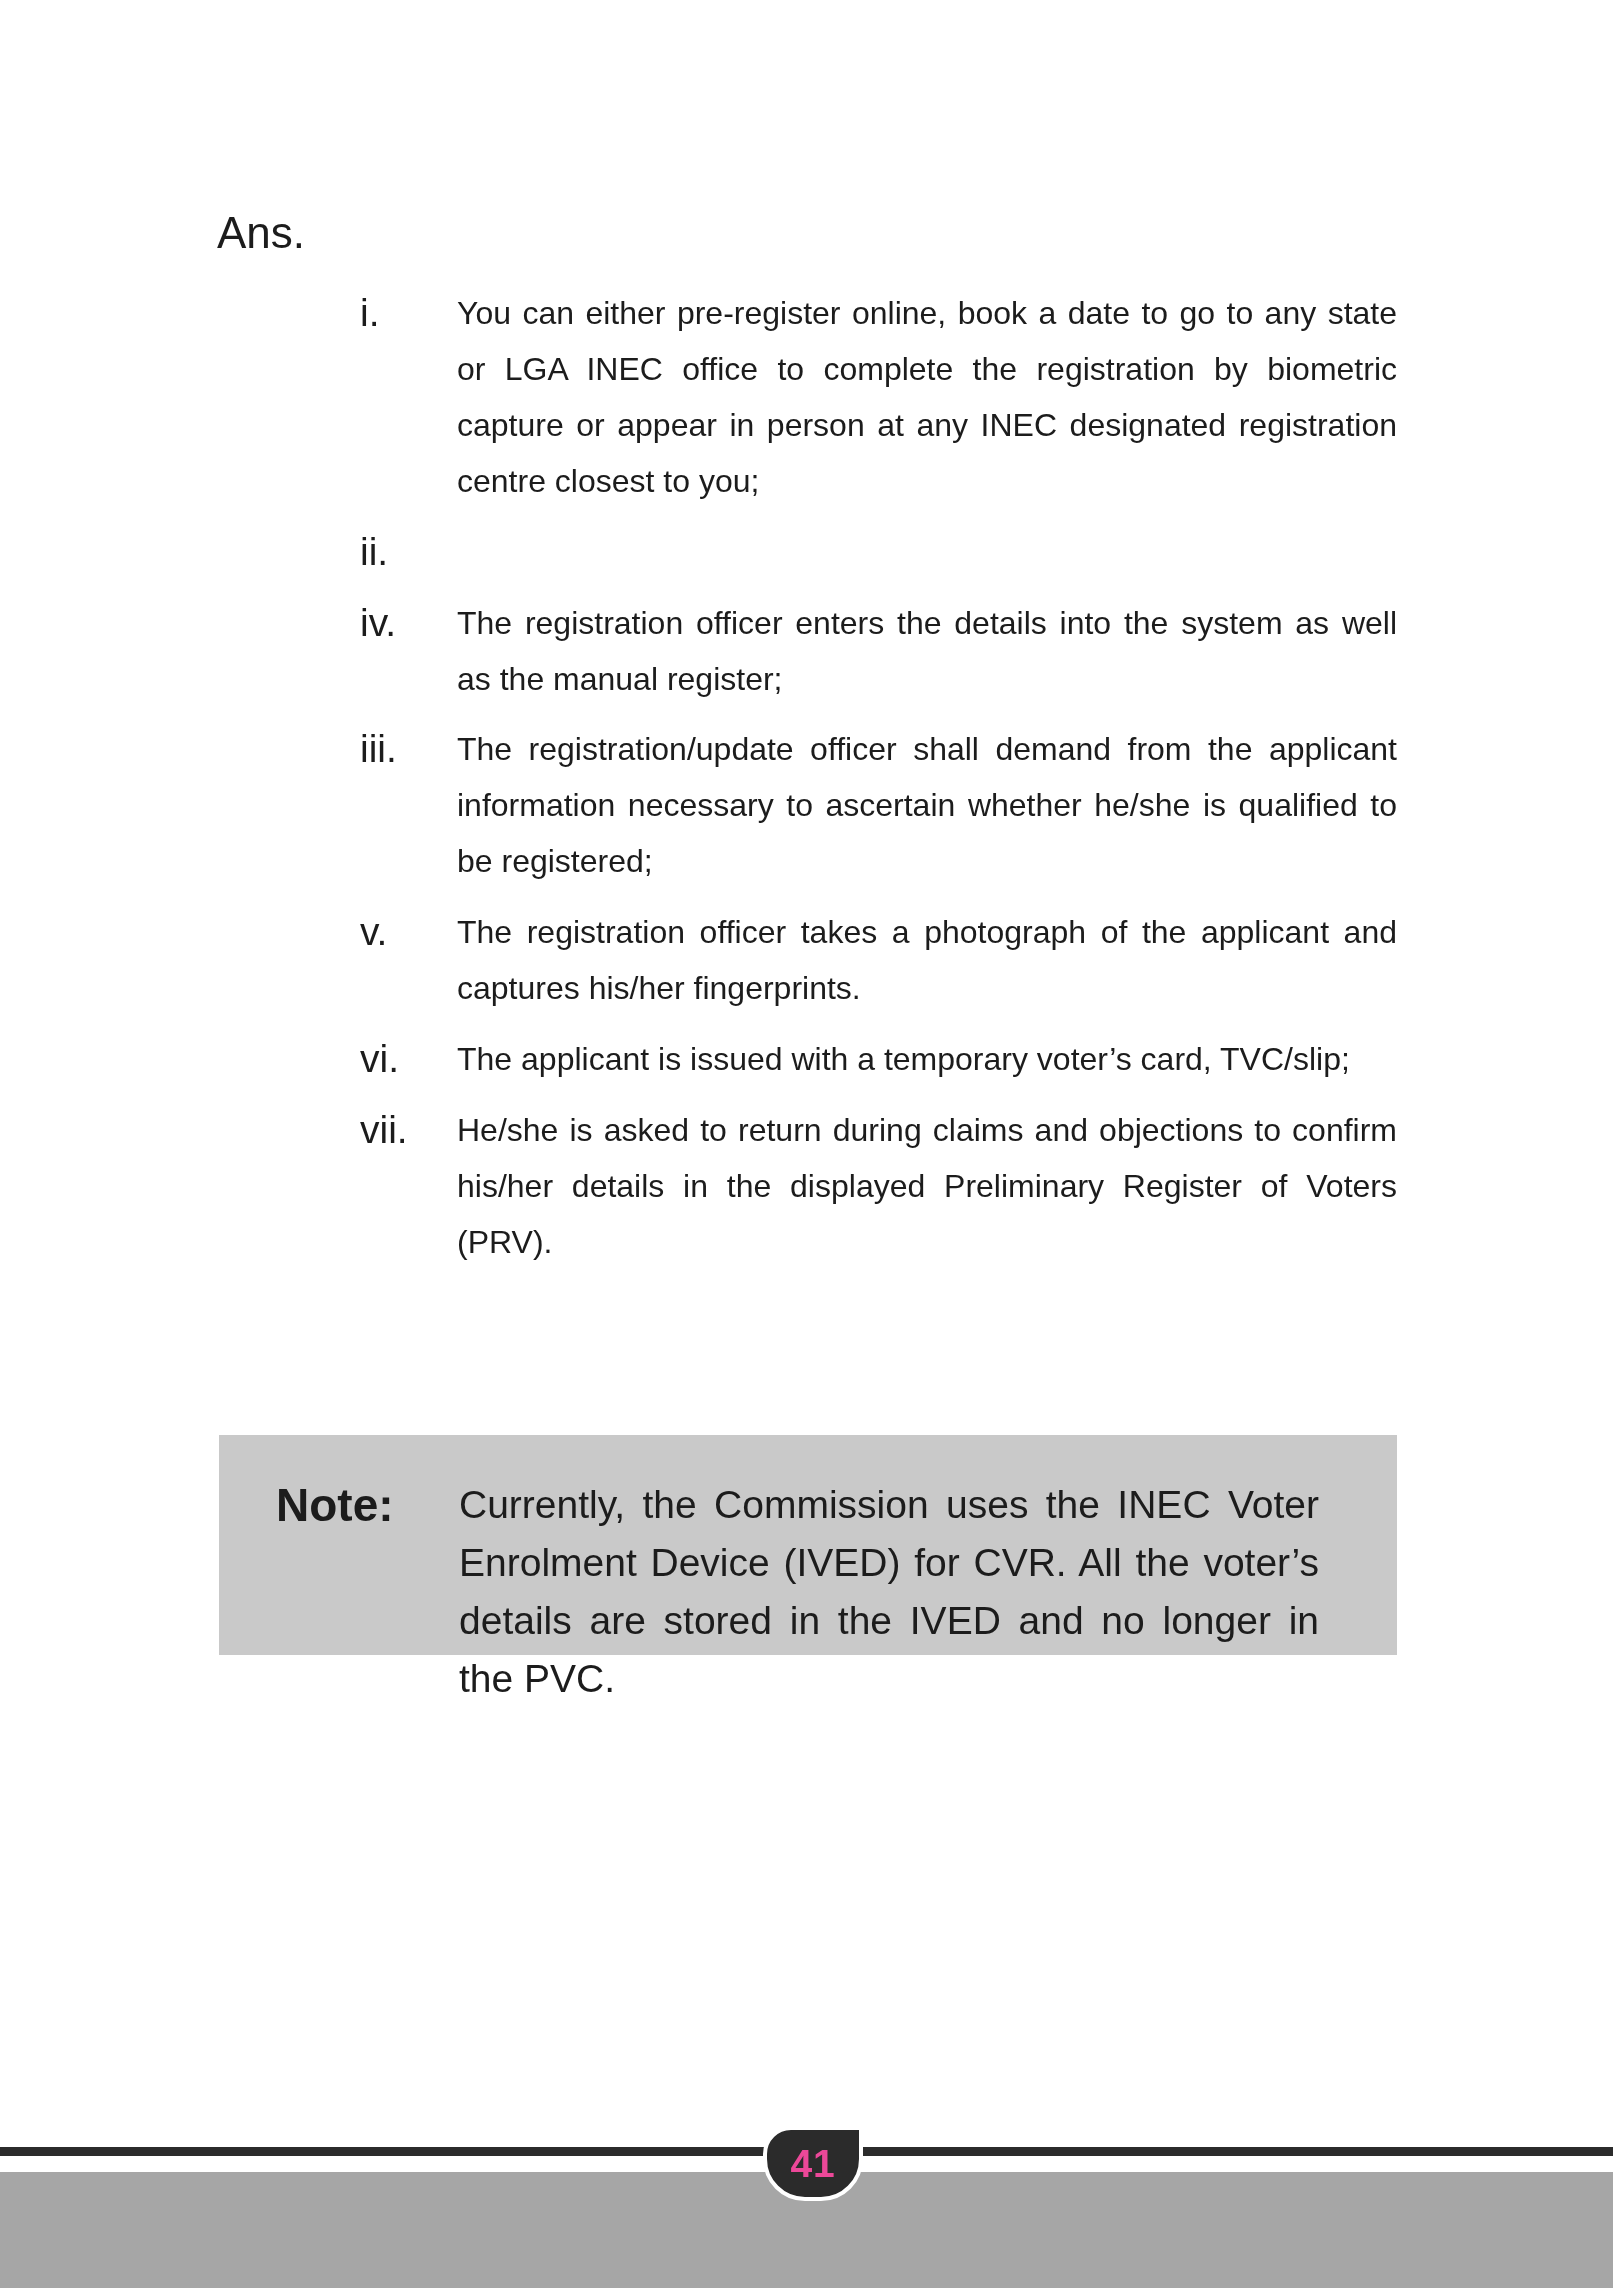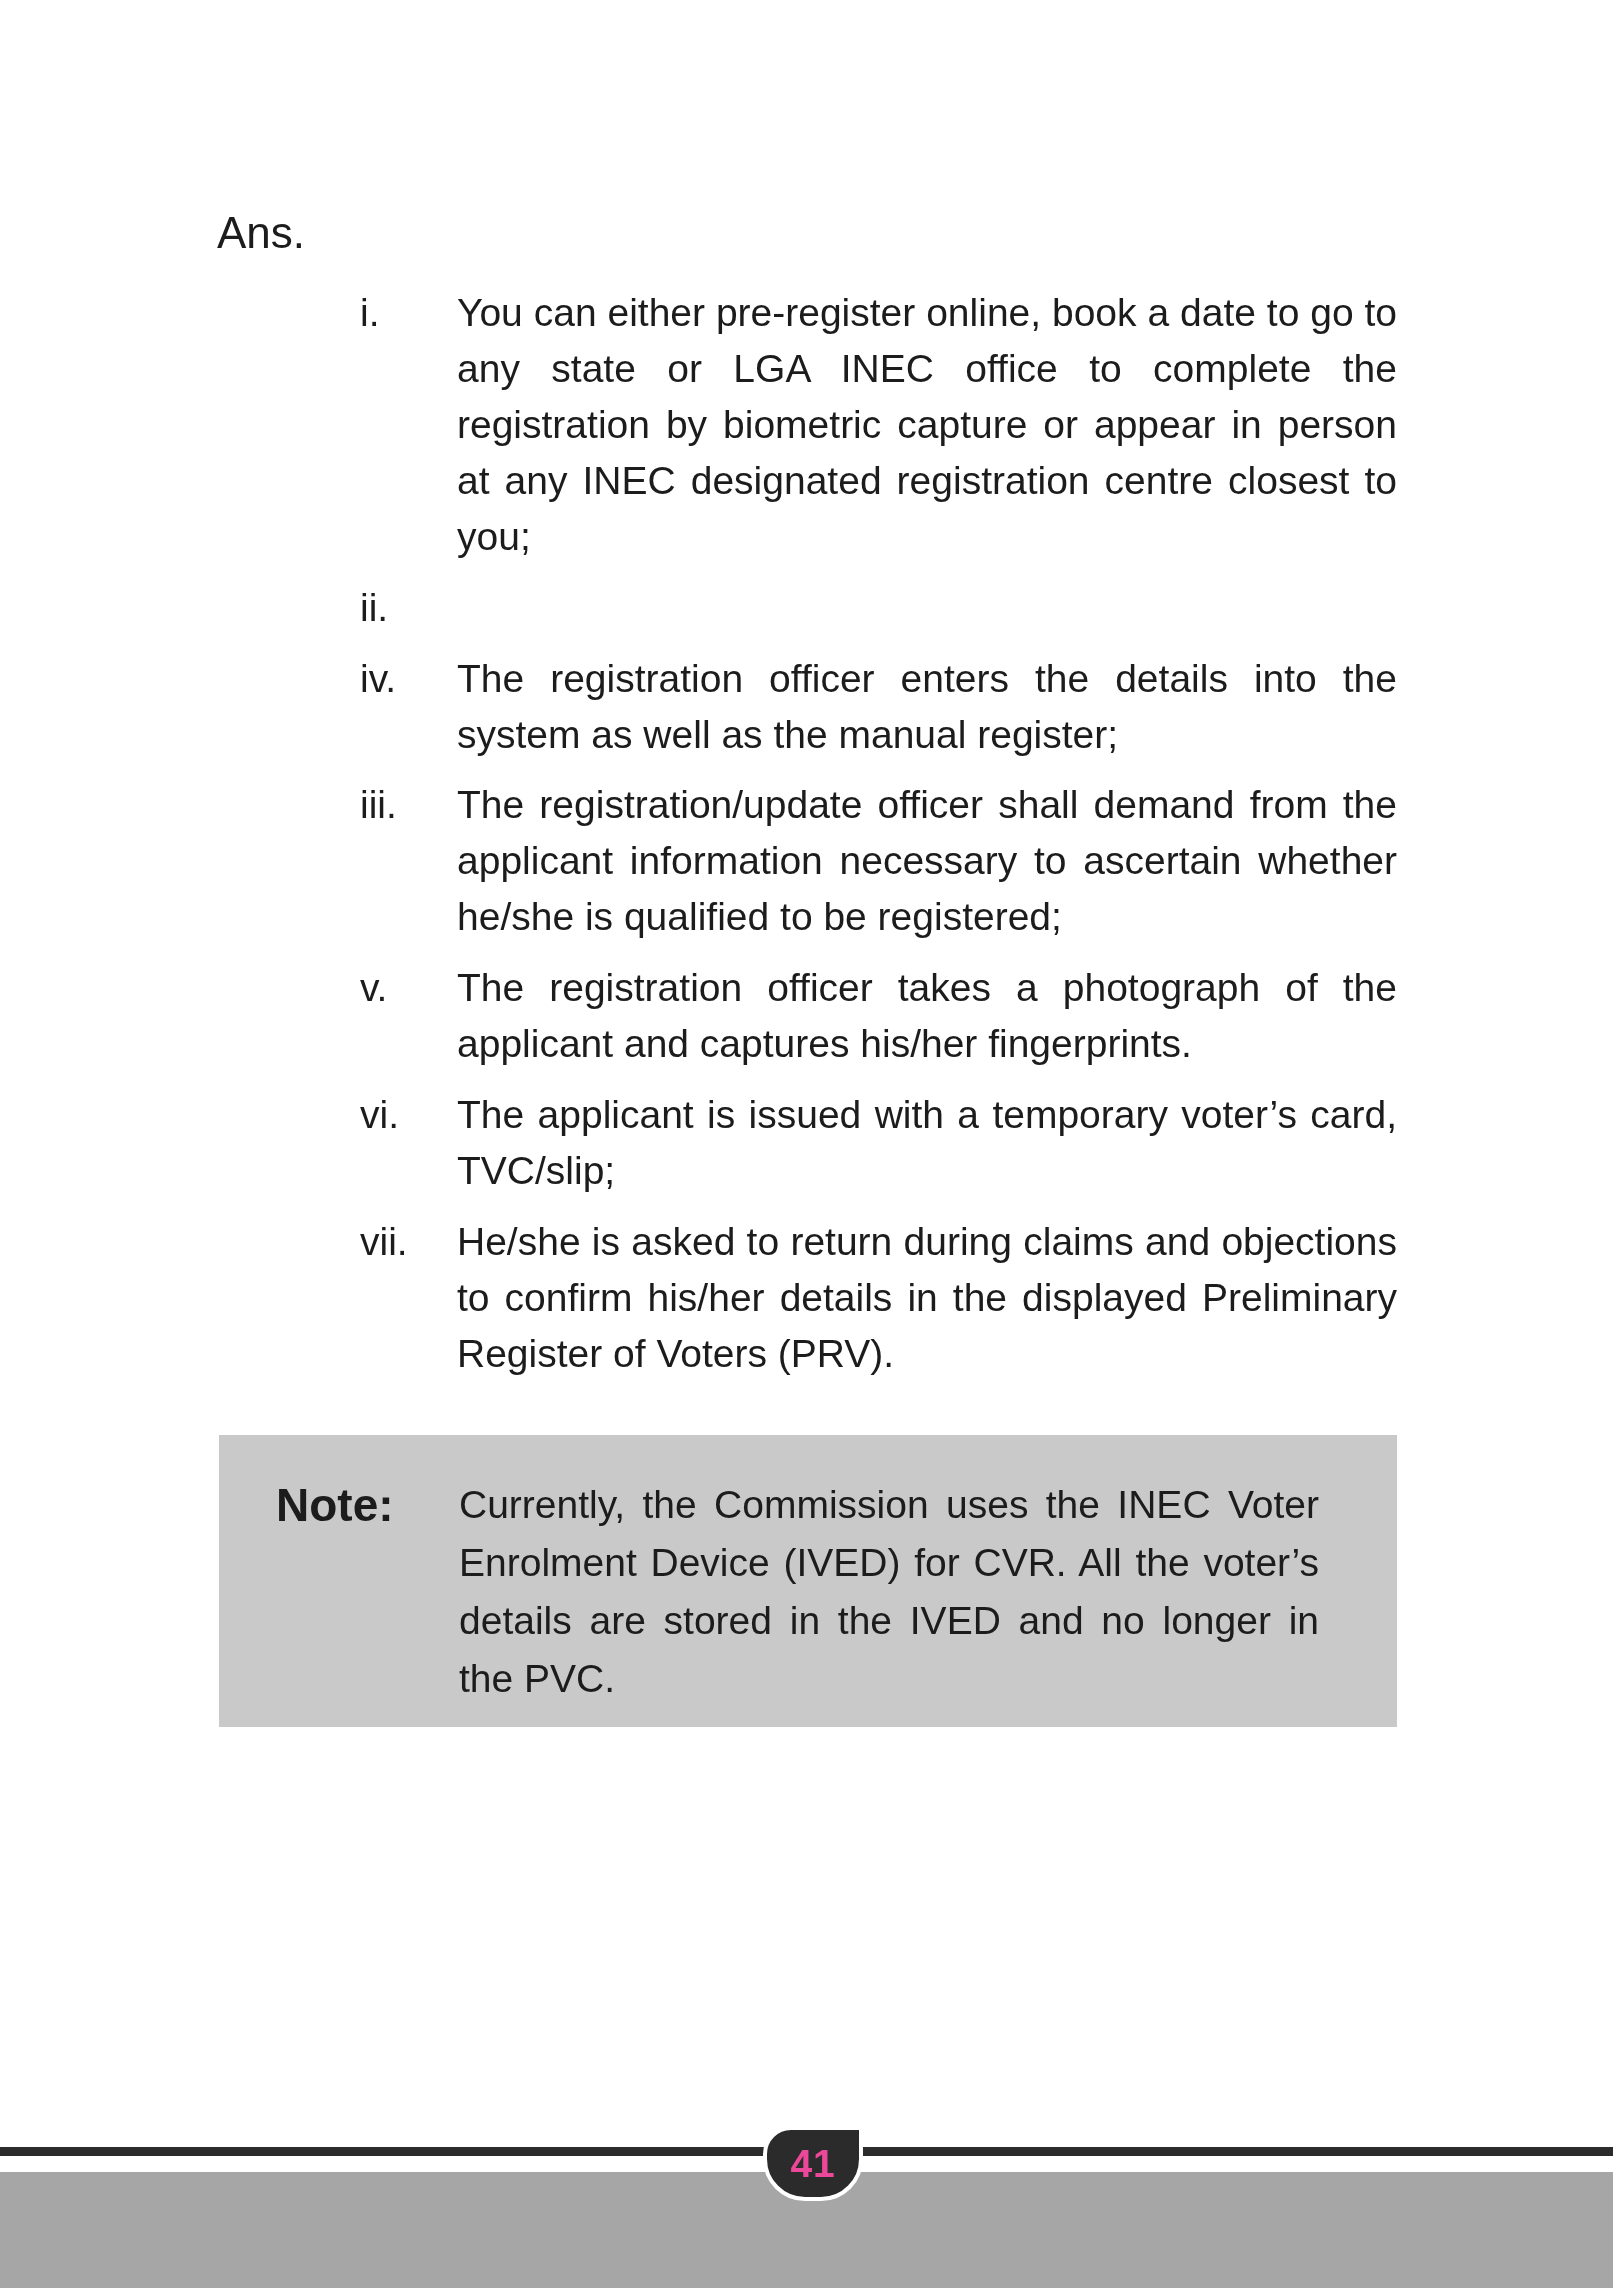--- a/index.html
+++ b/index.html
@@ -37,30 +37,30 @@
     padding-left:143px;
   }
   .qnum{
     flex:none;
     width:97px;
     font-size:39px;
     line-height:56px;
   }
   .qtext{
     flex:1;
-    font-size:39px;
+    font-size:32px;
     line-height:56px;
     text-align:justify;
   }
   .note-box{
     position:absolute;
     left:219px;
     top:1435px;
     width:1178px;
-    height:292px;
+    height:220px;
     box-sizing:border-box;
     background:var(--note-bg);
     display:flex;
     padding:41px 78px 0 57px;
   }
   .note-label{
     flex:none;
     width:183px;
     font-size:46px;
     line-height:58px;

